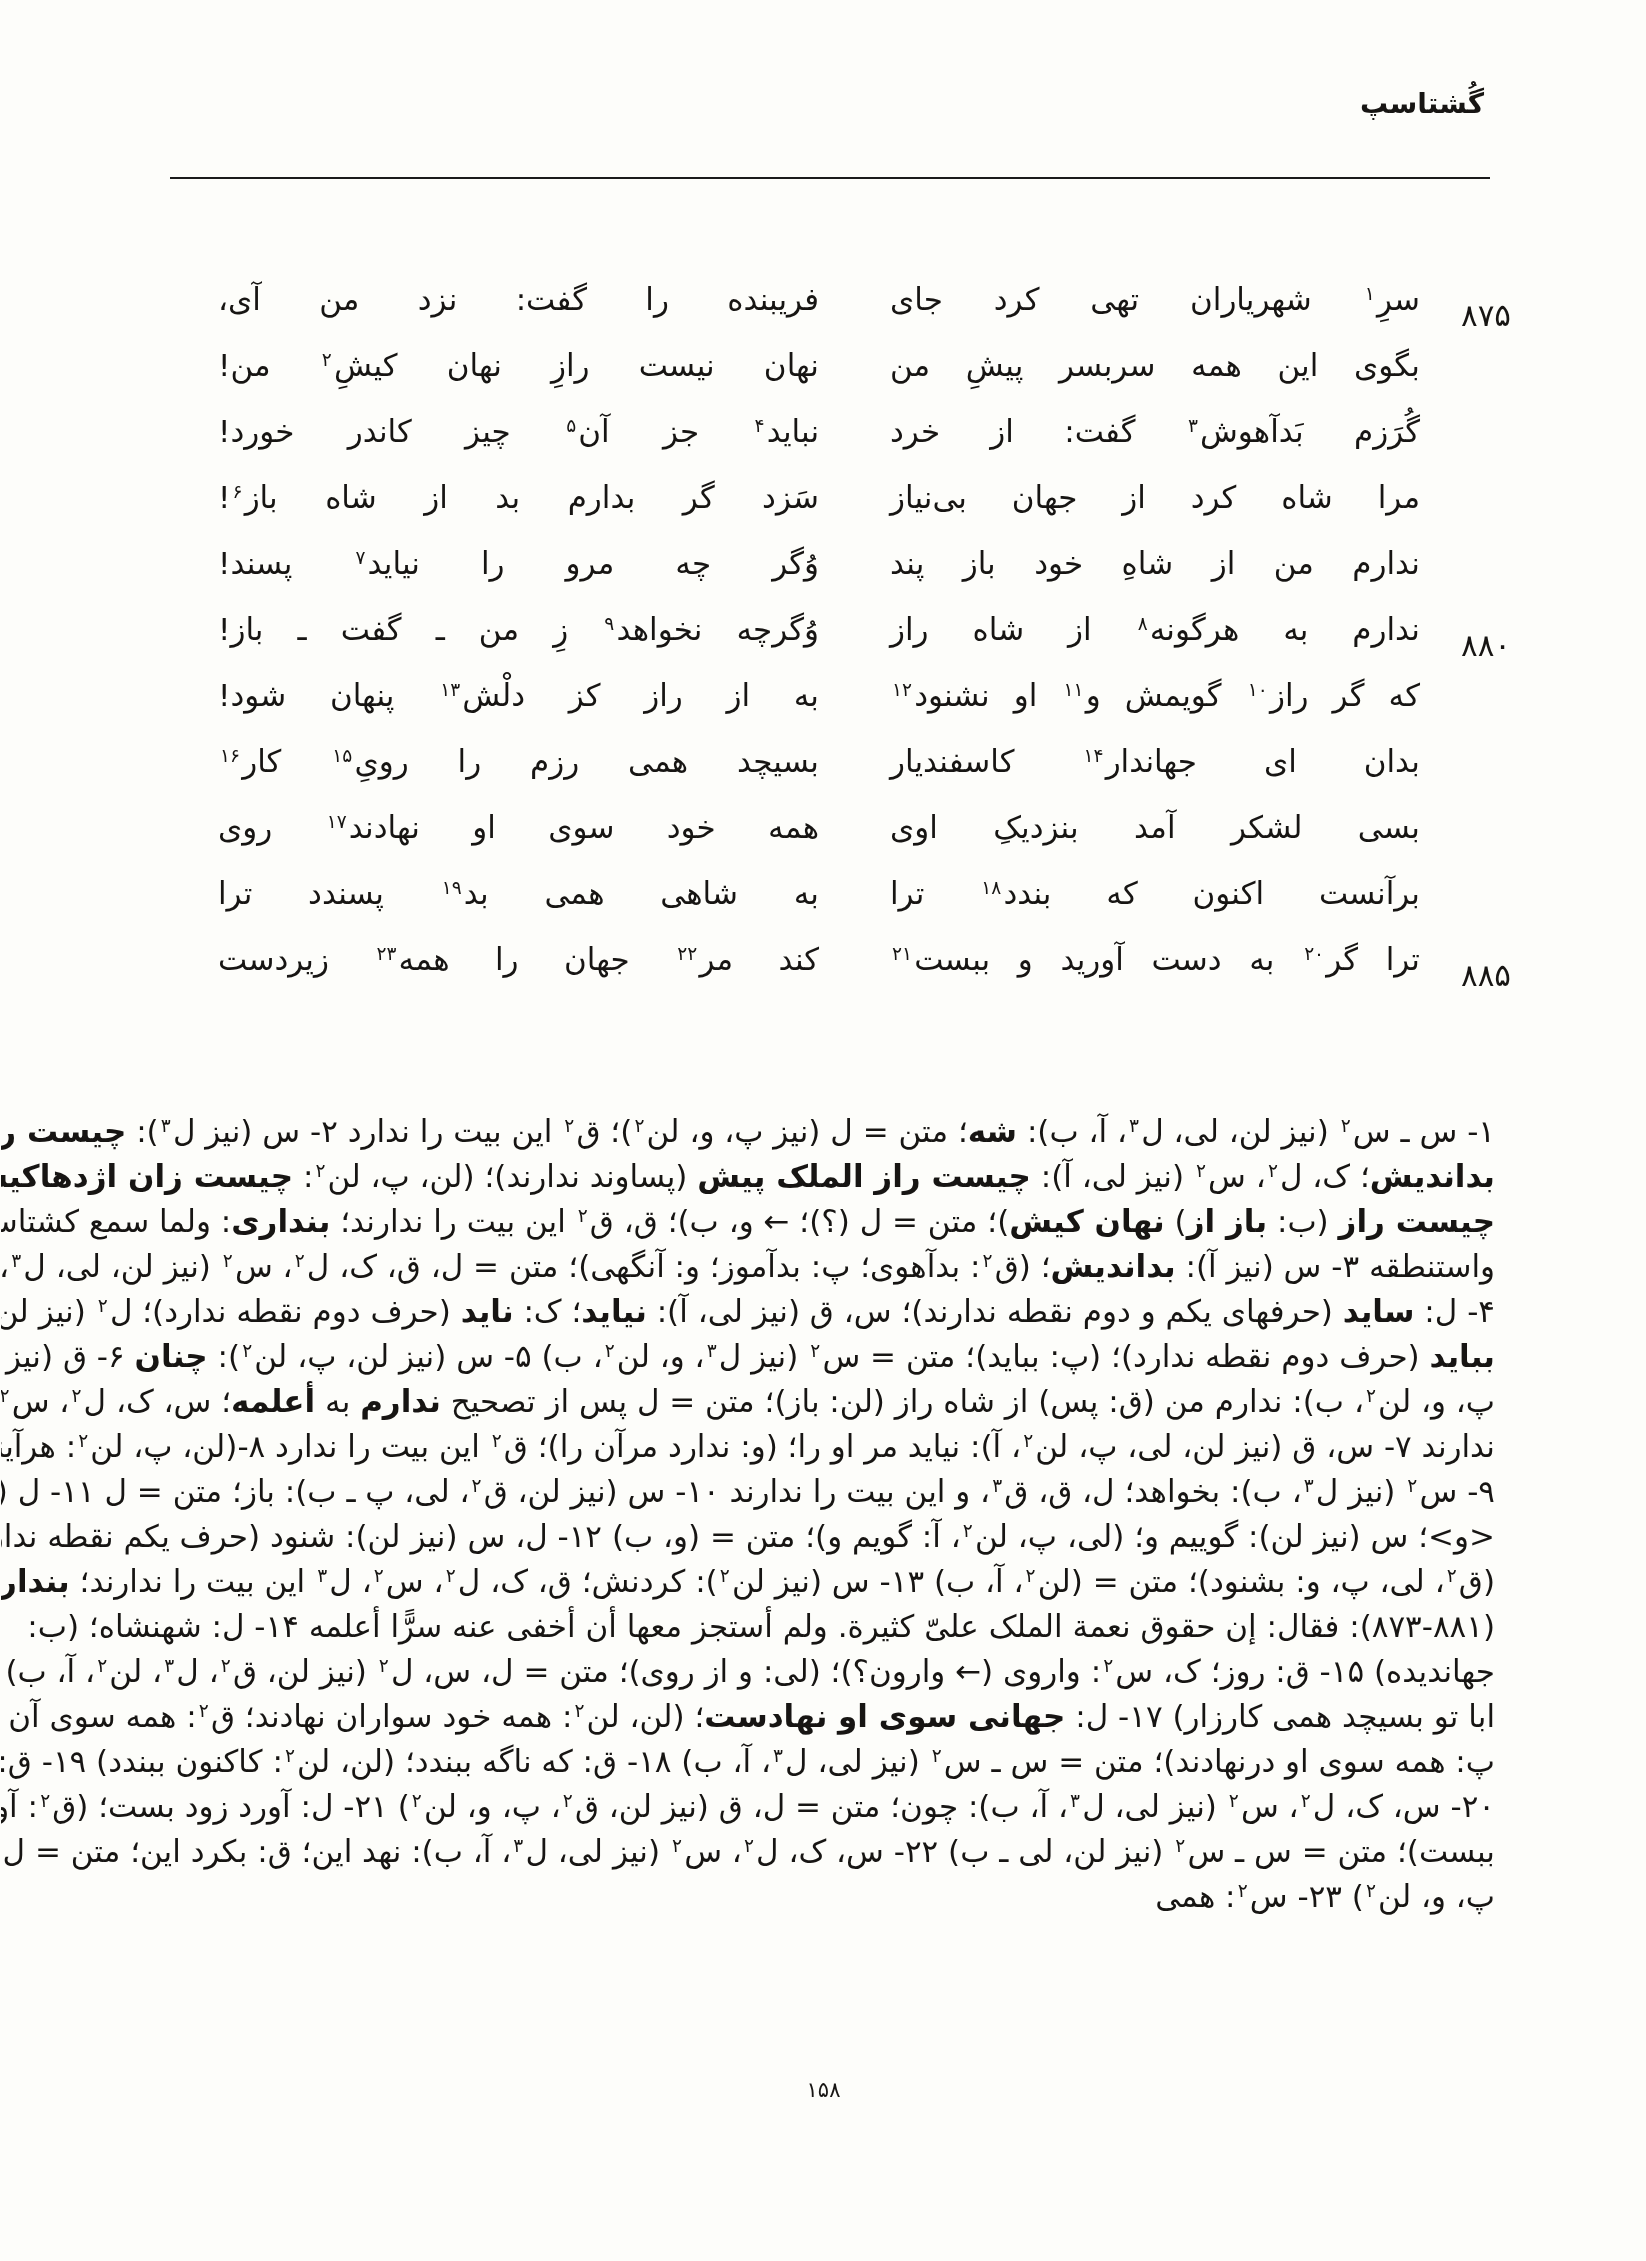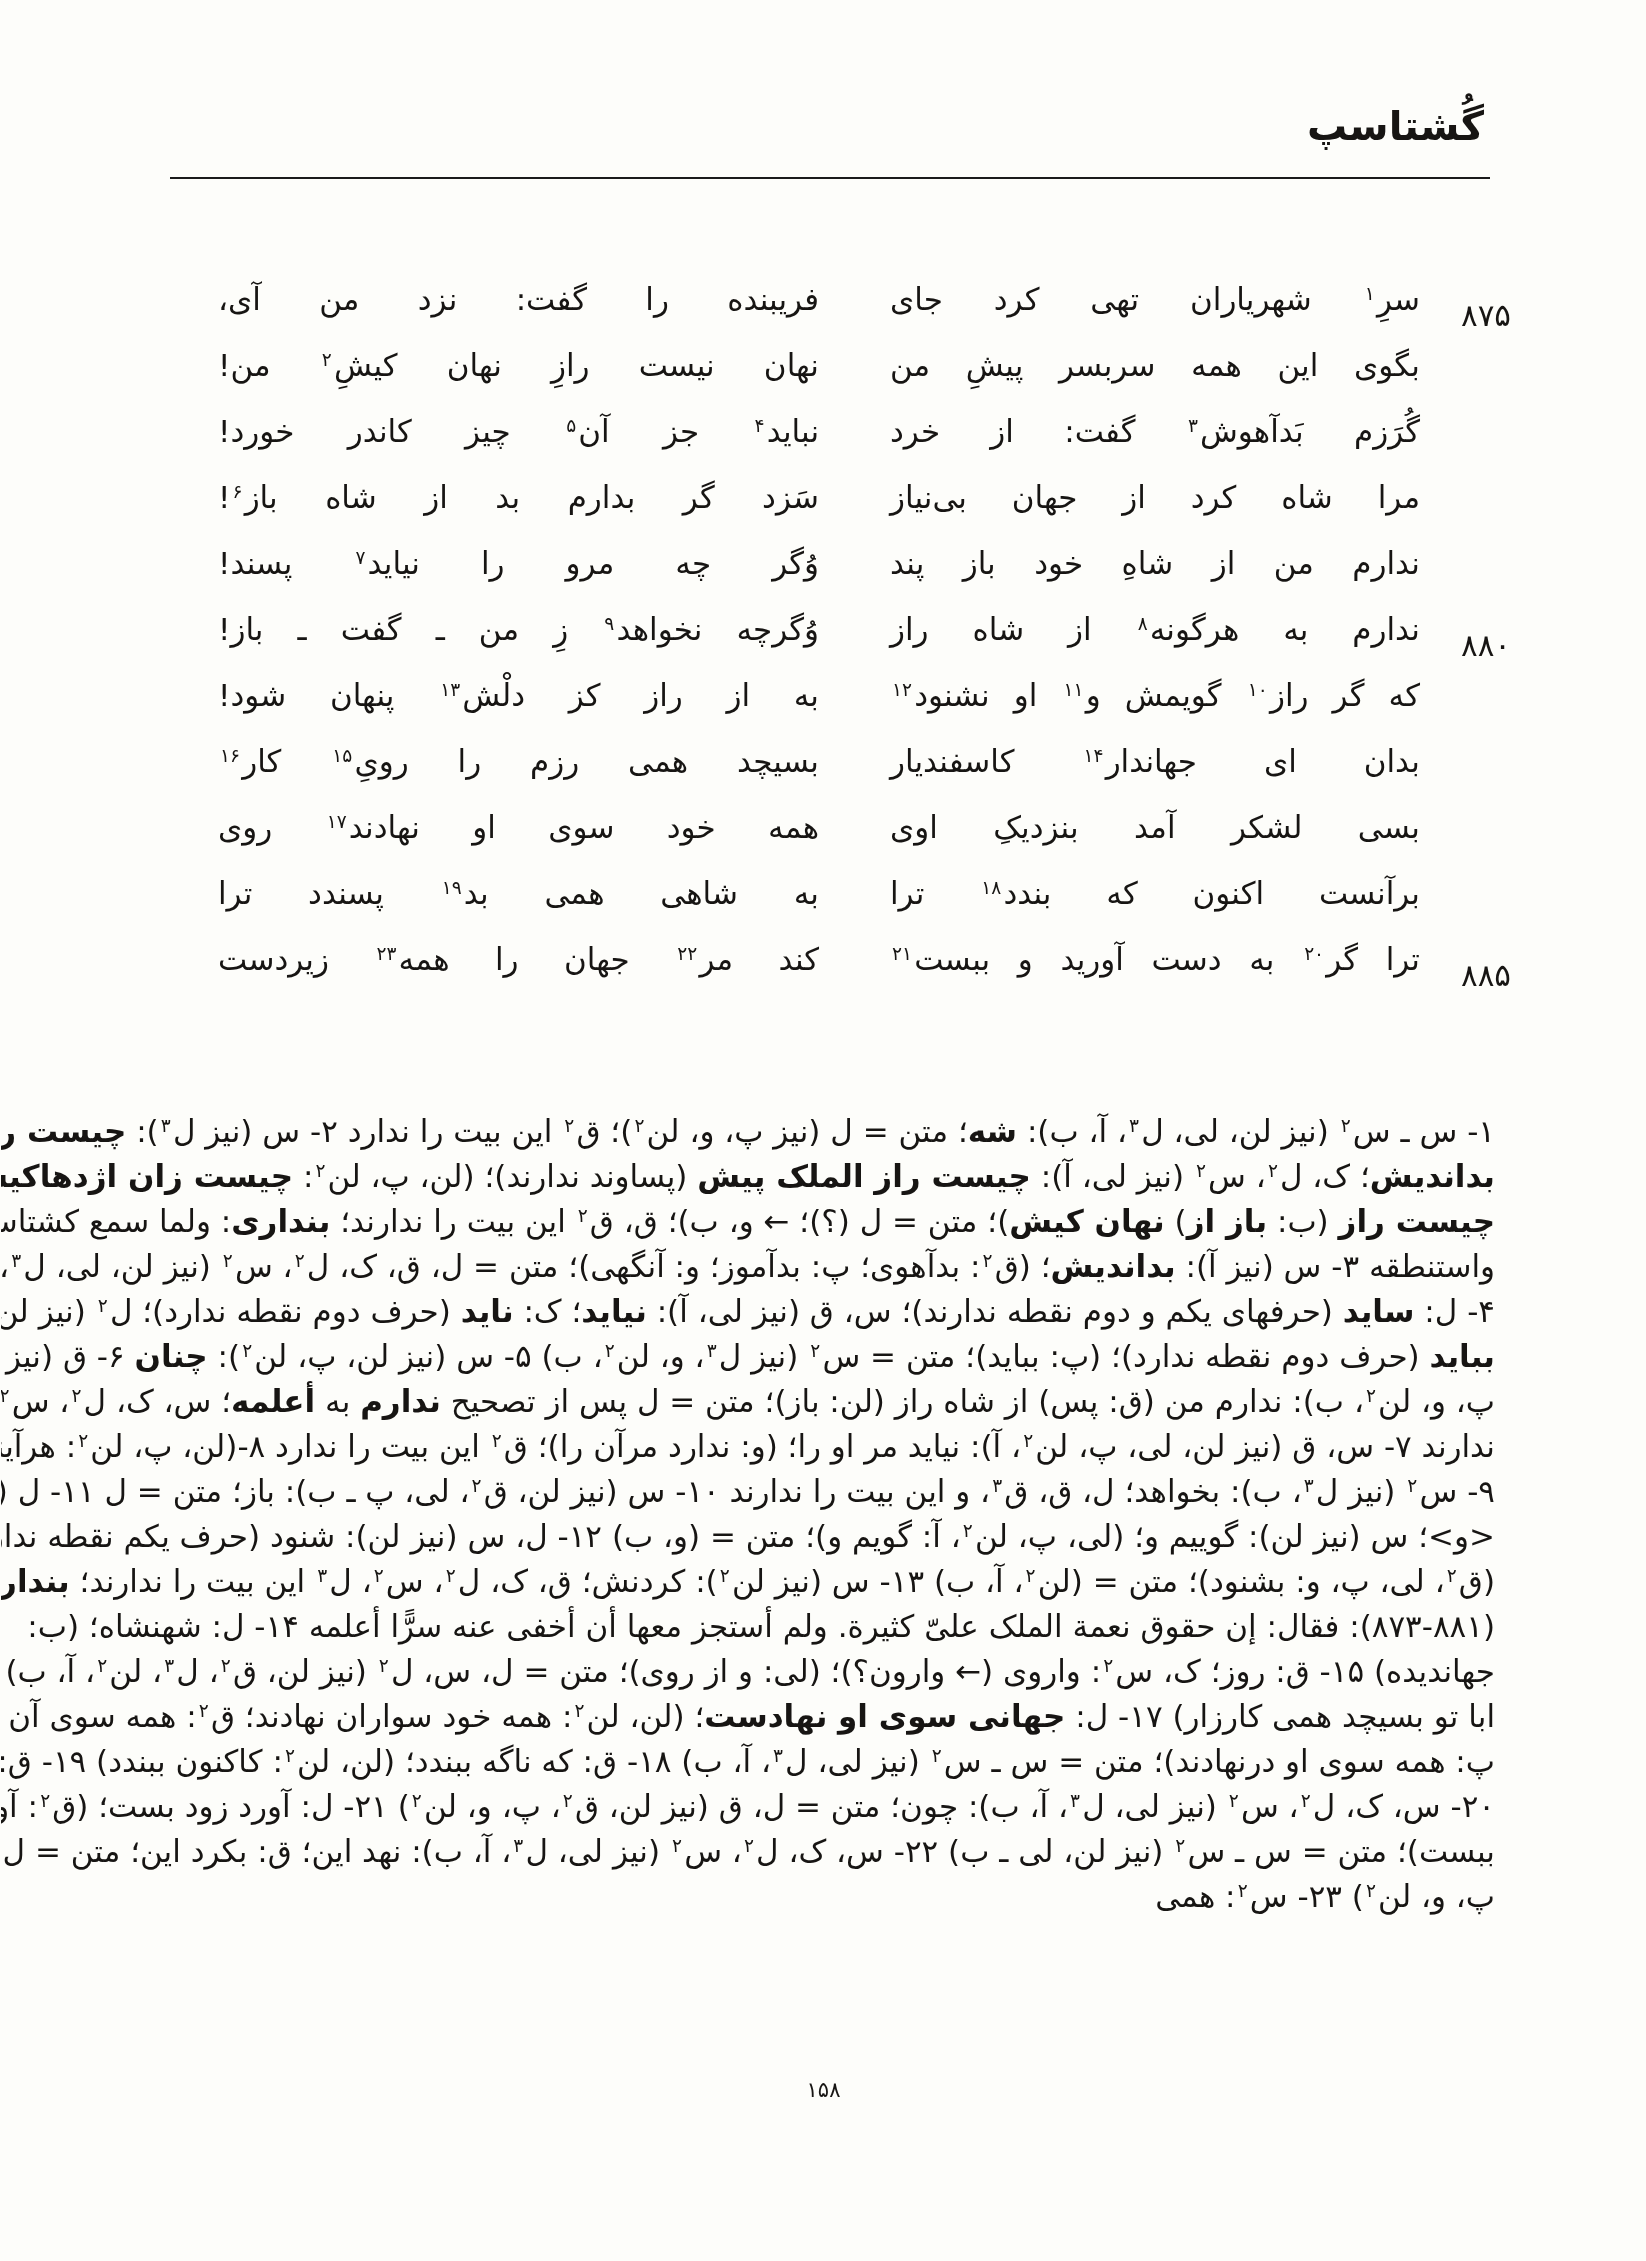--- a/index.html
+++ b/index.html
@@ -7,22 +7,22 @@
     width:1647px;height:2261px;
     background:#fdfdfa;
     font-family:"DejaVu Sans",sans-serif;
     color:#171513;
     direction:rtl;
     overflow:hidden;
   }
   .page{position:relative;width:1647px;height:2261px;}
 
   .chapter-title{
-    position:absolute;top:103px;right:163px;
-    font-size:40px;font-weight:bold;letter-spacing:0.3px;
+    position:absolute;top:87px;right:163px;
+    font-size:28px;font-weight:bold;letter-spacing:0.3px;
   }
   .header-rule{
     position:absolute;top:177px;right:157px;
     width:1320px;height:2.1px;background:#1b1b1b;
   }
 
   .poem{position:absolute;top:280px;right:136px;width:1294px;}
   .verse-row{display:flex;height:66px;align-items:flex-start;font-size:31px;line-height:1.25;}
   .vnum{width:91px;text-align:right;flex:none;margin-top:16px;}
   .h1{width:530px;flex:none;}

